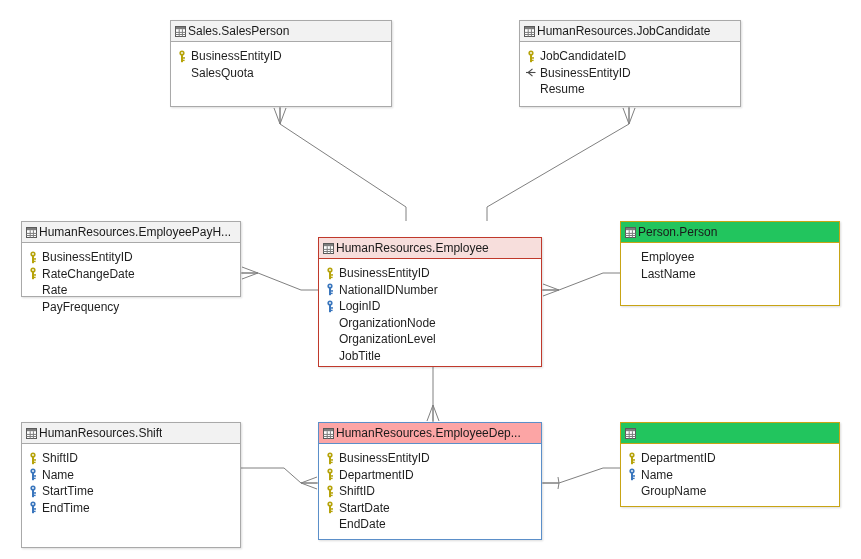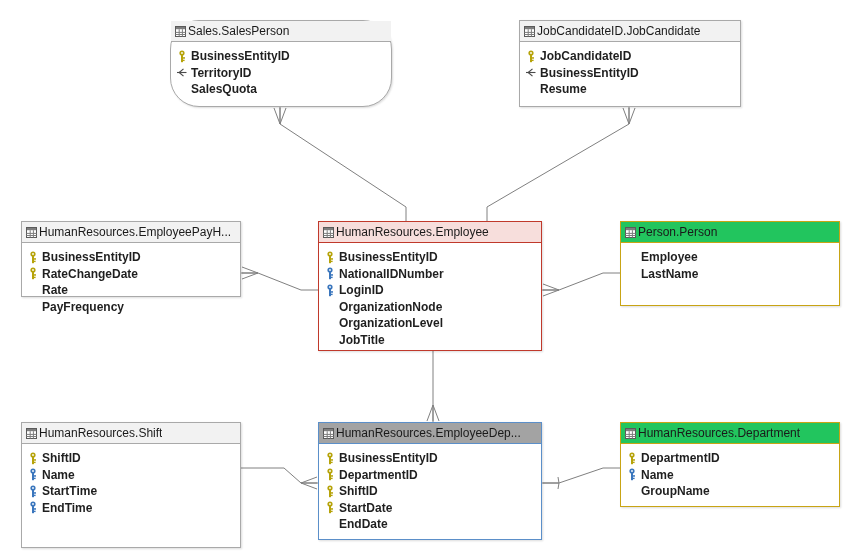--- a/index.html
+++ b/index.html
@@ -55,21 +55,20 @@
   }
   .grid-icon {
     flex: 0 0 auto;
     width: 11px;
     height: 11px;
     margin-right: 2px;
     display: block;
   }
   .tbody {
     padding: 6px 4px 7px 5px;
-    font-weight: bold;
   }
   .col-row {
     display: flex;
     align-items: center;
     height: 16.5px;
     white-space: nowrap;
   }
   .col-icon {
     flex: 0 0 auto;
     width: 12px;
@@ -81,28 +80,28 @@
     font-size: 12px;
     color: #1f1f1f;
     line-height: 16px;
   }
   .col-row.noicon .col-icon { visibility: hidden; }
 
   
   .v-default { border-color: #a9a9a9; }
   .v-default > .thead { background: #f2f2f2; border-bottom-color: #a9a9a9; }
 
-  .v-highlight { border: 1px solid #c0392b; }
+  .v-highlight { border: 1px solid #c0392b; margin-top: 16px; }
   .v-highlight > .thead { background: #f7dedc; border-bottom-color: #c0392b; }
 
   .v-gold { border: 1px solid #c8a415; }
   .v-gold > .thead { background: #22c55e; border-bottom-color: #c8a415; }
 
   .v-blue { border: 1px solid #5b8fc9; }
-  .v-blue > .thead { background: #a3a3a3; border-bottom-color: #5b8fc9; }
+  .v-blue > .thead { background: #fca5a5; border-bottom-color: #5b8fc9; }
 </style>
 </head>
 <body>
 
 <div id="canvas">
 
   <svg id="links" viewBox="0 0 861 559" width="861" height="559">
     <g fill="none" stroke="#808080" stroke-width="1" shape-rendering="geometricPrecision">
 
       <g>
@@ -136,21 +135,21 @@
       </g>
 
       <g>
         <path d="M 620,468 L 603,468 L 559,483 L 542,483"></path>
         <path d="M 558,477 L 559,483 M 558,489 L 559,483 M 543,483 L 559,483"></path>
       </g>
     </g>
   </svg>
 
   <div id="tables-layer">
-      <div class="table-node v-default" style="left: 170px; top: 20px; width: 222px; height: 87px; border-radius: 29px;">
+      <div class="table-node v-default" style="left: 170px; top: 20px; width: 222px; height: 87px;">
         <div class="thead">
           <svg class="grid-icon" viewBox="0 0 11 11">
             <rect x="0.5" y="0.5" width="10" height="10" fill="#ffffff" stroke="#5a5a5a"></rect>
             <rect x="1" y="1" width="9" height="2.2" fill="#7d7d7d"></rect>
             <line x1="4.2" y1="3.2" x2="4.2" y2="10.5" stroke="#7d7d7d"></line>
             <line x1="7.4" y1="3.2" x2="7.4" y2="10.5" stroke="#7d7d7d"></line>
             <line x1="0.5" y1="6.4" x2="10.5" y2="6.4" stroke="#7d7d7d"></line>
             <line x1="0.5" y1="8.5" x2="10.5" y2="8.5" stroke="#7d7d7d"></line>
           </svg>
           <span class="ttitle">Sales.SalesPerson</span>
@@ -158,68 +157,58 @@
         <div class="tbody">
           <div class="col-row">
             <svg class="col-icon" viewBox="0 0 12 13">
               <circle cx="6" cy="3" r="2.6" fill="#b6a30a"></circle>
               <circle cx="6" cy="3" r="0.9" fill="#ffffff"></circle>
               <rect x="5" y="5" width="2" height="7.2" fill="#b6a30a"></rect>
               <rect x="7" y="7.2" width="2" height="1.5" fill="#b6a30a"></rect>
               <rect x="7" y="9.7" width="1.6" height="1.4" fill="#b6a30a"></rect>
             </svg>
             <span class="col-name">BusinessEntityID</span>
+          </div>
+          <div class="col-row noicon">
+            <svg class="col-icon" viewBox="0 0 12 13"></svg>
+            <span class="col-name">SalesQuota</span>
+          </div>
+        </div>
+      </div>
+      <div class="table-node v-default" style="left: 519px; top: 20px; width: 222px; height: 87px;">
+        <div class="thead">
+          <svg class="grid-icon" viewBox="0 0 11 11">
+            <rect x="0.5" y="0.5" width="10" height="10" fill="#ffffff" stroke="#5a5a5a"></rect>
+            <rect x="1" y="1" width="9" height="2.2" fill="#7d7d7d"></rect>
+            <line x1="4.2" y1="3.2" x2="4.2" y2="10.5" stroke="#7d7d7d"></line>
+            <line x1="7.4" y1="3.2" x2="7.4" y2="10.5" stroke="#7d7d7d"></line>
+            <line x1="0.5" y1="6.4" x2="10.5" y2="6.4" stroke="#7d7d7d"></line>
+            <line x1="0.5" y1="8.5" x2="10.5" y2="8.5" stroke="#7d7d7d"></line>
+          </svg>
+          <span class="ttitle">HumanResources.JobCandidate</span>
+        </div>
+        <div class="tbody">
+          <div class="col-row">
+            <svg class="col-icon" viewBox="0 0 12 13">
+              <circle cx="6" cy="3" r="2.6" fill="#b6a30a"></circle>
+              <circle cx="6" cy="3" r="0.9" fill="#ffffff"></circle>
+              <rect x="5" y="5" width="2" height="7.2" fill="#b6a30a"></rect>
+              <rect x="7" y="7.2" width="2" height="1.5" fill="#b6a30a"></rect>
+              <rect x="7" y="9.7" width="1.6" height="1.4" fill="#b6a30a"></rect>
+            </svg>
+            <span class="col-name">JobCandidateID</span>
           </div>
           <div class="col-row">
             <svg class="col-icon" viewBox="0 0 12 13">
               <g stroke="#4a4a4a" stroke-width="1.1" fill="none">
                 <line x1="1" y1="6.5" x2="10.5" y2="6.5"></line>
                 <line x1="7.5" y1="2.8" x2="3.2" y2="6.5"></line>
                 <line x1="7.5" y1="10.2" x2="3.2" y2="6.5"></line>
               </g>
             </svg>
-            <span class="col-name">TerritoryID</span>
-          </div>
-          <div class="col-row noicon">
-            <svg class="col-icon" viewBox="0 0 12 13"></svg>
-            <span class="col-name">SalesQuota</span>
-          </div>
-        </div>
-      </div>
-      <div class="table-node v-default" style="left: 519px; top: 20px; width: 222px; height: 87px;">
-        <div class="thead">
-          <svg class="grid-icon" viewBox="0 0 11 11">
-            <rect x="0.5" y="0.5" width="10" height="10" fill="#ffffff" stroke="#5a5a5a"></rect>
-            <rect x="1" y="1" width="9" height="2.2" fill="#7d7d7d"></rect>
-            <line x1="4.2" y1="3.2" x2="4.2" y2="10.5" stroke="#7d7d7d"></line>
-            <line x1="7.4" y1="3.2" x2="7.4" y2="10.5" stroke="#7d7d7d"></line>
-            <line x1="0.5" y1="6.4" x2="10.5" y2="6.4" stroke="#7d7d7d"></line>
-            <line x1="0.5" y1="8.5" x2="10.5" y2="8.5" stroke="#7d7d7d"></line>
-          </svg>
-          <span class="ttitle">JobCandidateID.JobCandidate</span>
-        </div>
-        <div class="tbody">
-          <div class="col-row">
-            <svg class="col-icon" viewBox="0 0 12 13">
-              <circle cx="6" cy="3" r="2.6" fill="#b6a30a"></circle>
-              <circle cx="6" cy="3" r="0.9" fill="#ffffff"></circle>
-              <rect x="5" y="5" width="2" height="7.2" fill="#b6a30a"></rect>
-              <rect x="7" y="7.2" width="2" height="1.5" fill="#b6a30a"></rect>
-              <rect x="7" y="9.7" width="1.6" height="1.4" fill="#b6a30a"></rect>
-            </svg>
-            <span class="col-name">JobCandidateID</span>
-          </div>
-          <div class="col-row">
-            <svg class="col-icon" viewBox="0 0 12 13">
-              <g stroke="#4a4a4a" stroke-width="1.1" fill="none">
-                <line x1="1" y1="6.5" x2="10.5" y2="6.5"></line>
-                <line x1="7.5" y1="2.8" x2="3.2" y2="6.5"></line>
-                <line x1="7.5" y1="10.2" x2="3.2" y2="6.5"></line>
-              </g>
-            </svg>
             <span class="col-name">BusinessEntityID</span>
           </div>
           <div class="col-row noicon">
             <svg class="col-icon" viewBox="0 0 12 13"></svg>
             <span class="col-name">Resume</span>
           </div>
         </div>
       </div>
       <div class="table-node v-default" style="left: 21px; top: 221px; width: 220px; height: 76px;">
         <div class="thead">
@@ -461,21 +450,20 @@
       <div class="table-node v-gold" style="left: 620px; top: 422px; width: 220px; height: 85px;">
         <div class="thead">
           <svg class="grid-icon" viewBox="0 0 11 11">
             <rect x="0.5" y="0.5" width="10" height="10" fill="#ffffff" stroke="#5a5a5a"></rect>
             <rect x="1" y="1" width="9" height="2.2" fill="#7d7d7d"></rect>
             <line x1="4.2" y1="3.2" x2="4.2" y2="10.5" stroke="#7d7d7d"></line>
             <line x1="7.4" y1="3.2" x2="7.4" y2="10.5" stroke="#7d7d7d"></line>
             <line x1="0.5" y1="6.4" x2="10.5" y2="6.4" stroke="#7d7d7d"></line>
             <line x1="0.5" y1="8.5" x2="10.5" y2="8.5" stroke="#7d7d7d"></line>
           </svg>
-          <span class="ttitle">HumanResources.Department</span>
         </div>
         <div class="tbody">
           <div class="col-row">
             <svg class="col-icon" viewBox="0 0 12 13">
               <circle cx="6" cy="3" r="2.6" fill="#b6a30a"></circle>
               <circle cx="6" cy="3" r="0.9" fill="#ffffff"></circle>
               <rect x="5" y="5" width="2" height="7.2" fill="#b6a30a"></rect>
               <rect x="7" y="7.2" width="2" height="1.5" fill="#b6a30a"></rect>
               <rect x="7" y="9.7" width="1.6" height="1.4" fill="#b6a30a"></rect>
             </svg>

